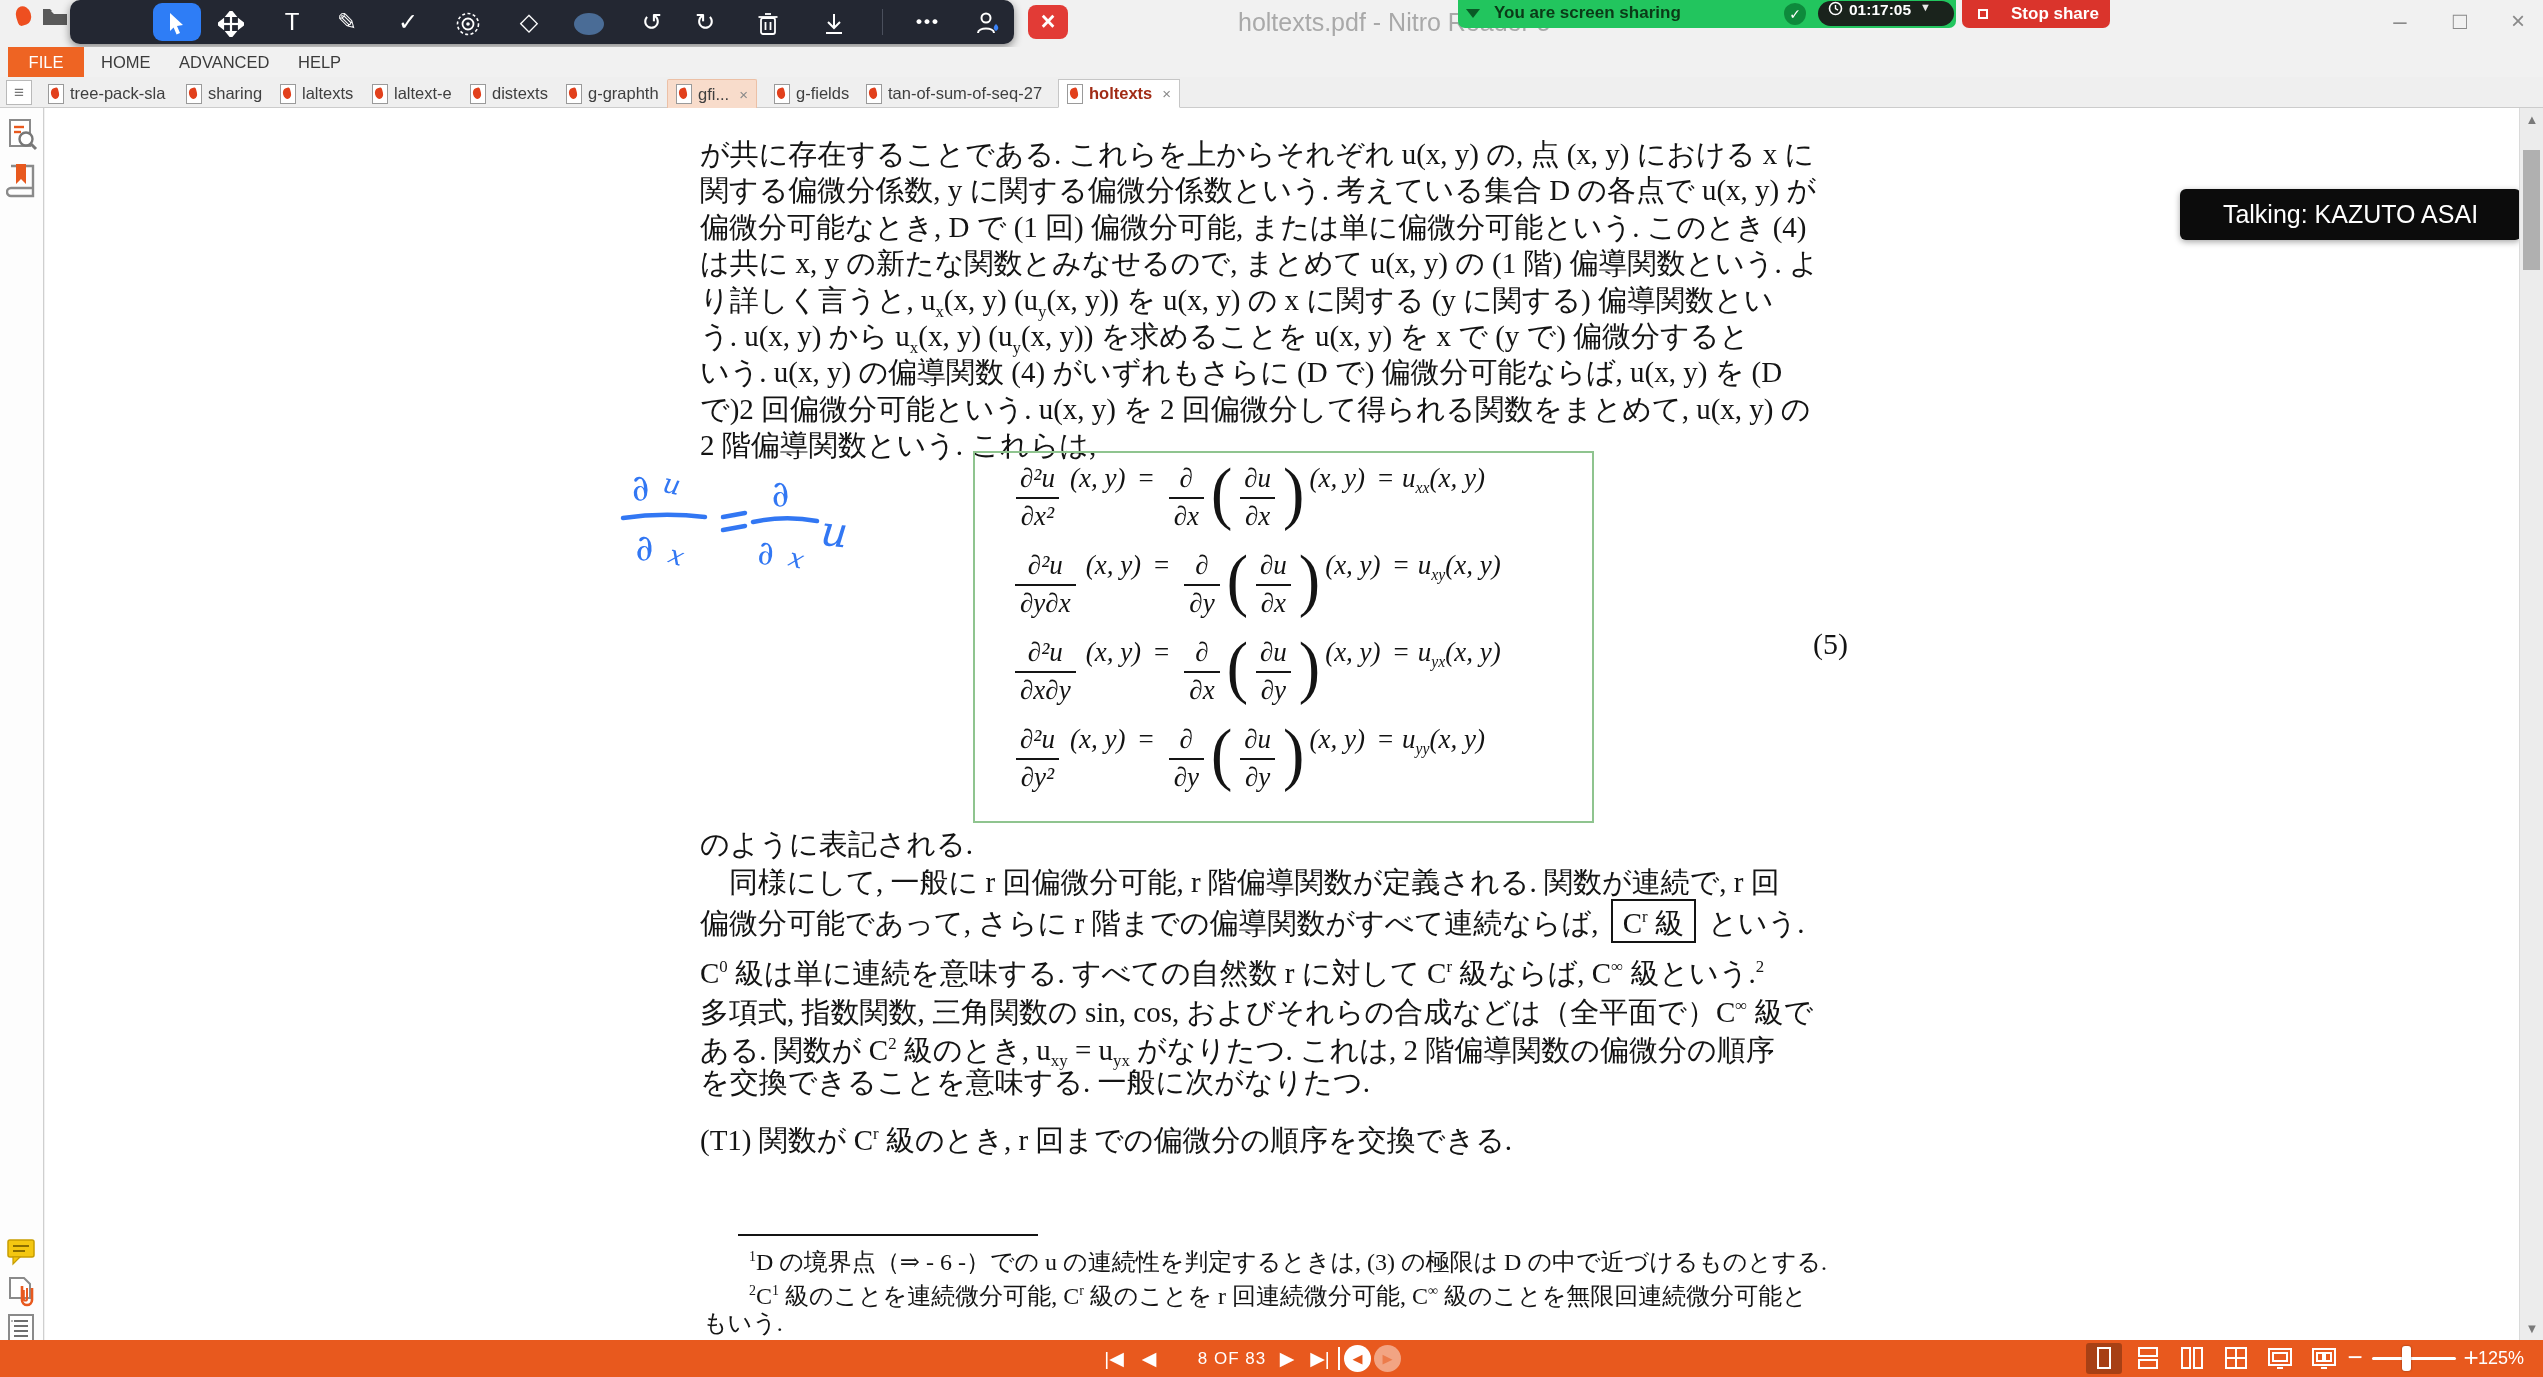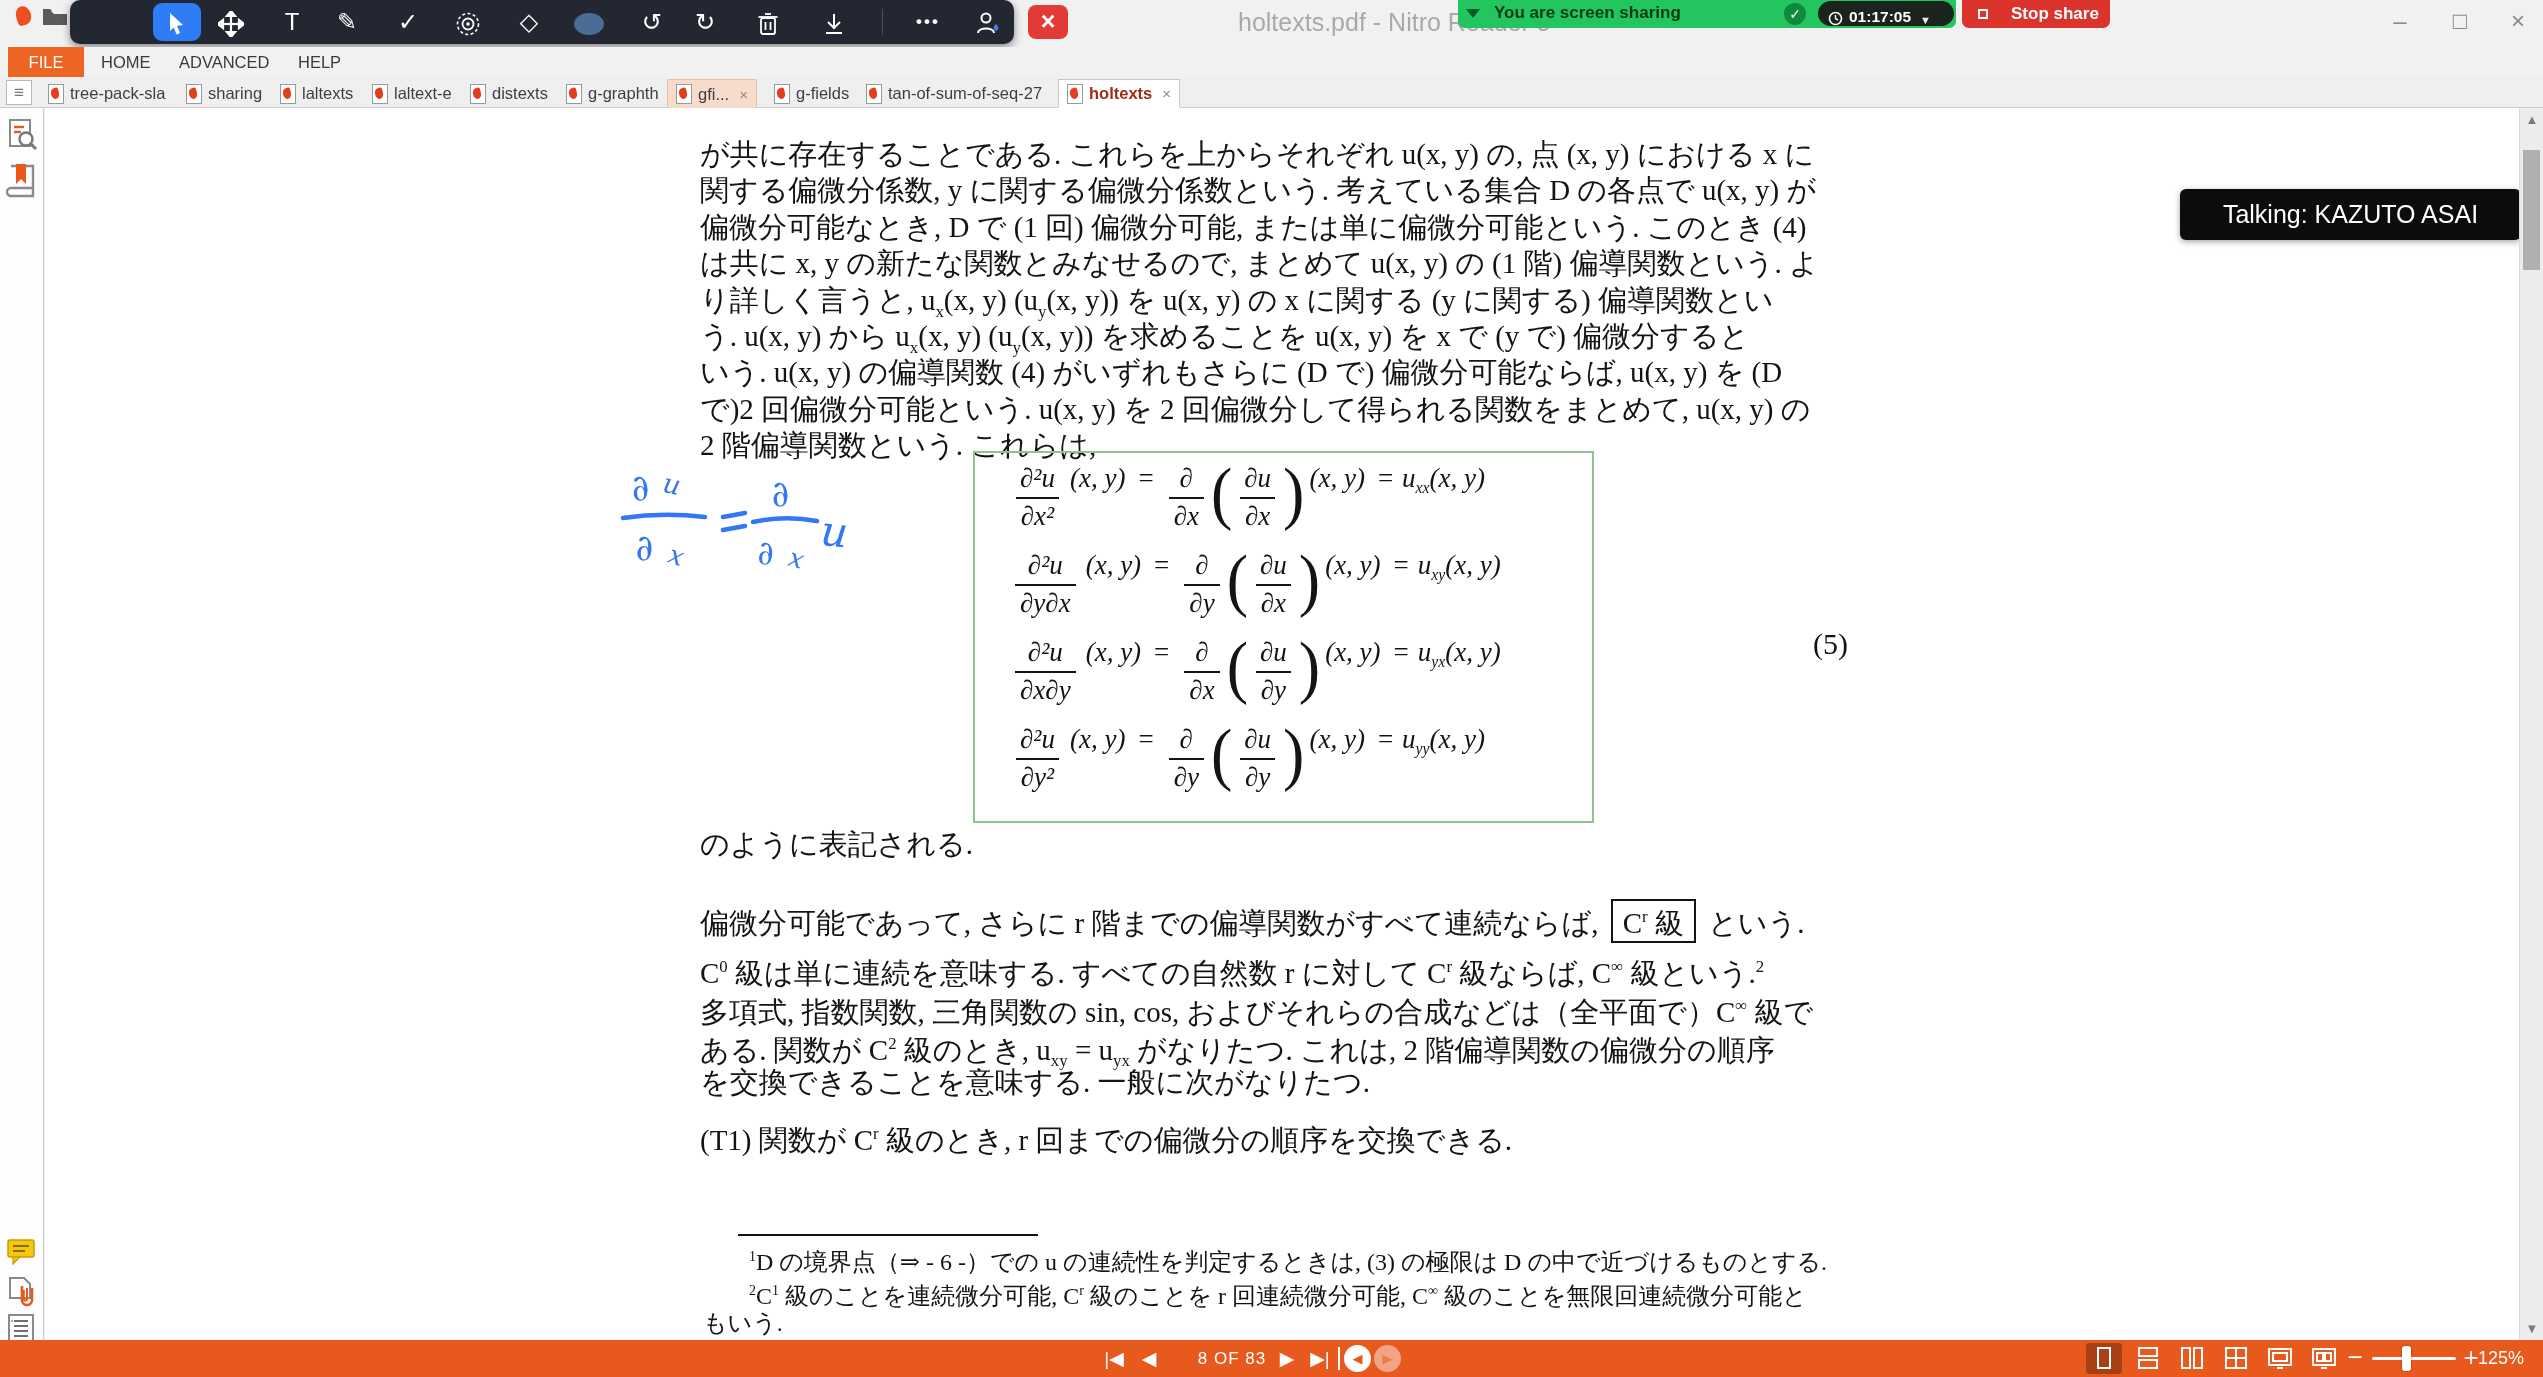--- a/index.html
+++ b/index.html
@@ -18,21 +18,21 @@
 
   
   .sharebar{position:absolute;left:1458px;top:0;width:498px;height:28px;background:#22c55e;
     border-radius:0 0 7px 7px;display:flex;align-items:center}
   .share-caret{position:absolute;left:8px;top:9px;width:0;height:0;
     border-left:7px solid transparent;border-right:7px solid transparent;border-top:9px solid #0a5a26}
   .share-msg{position:absolute;left:36px;top:3px;font-size:17px;font-weight:bold;color:#0b3a17;white-space:nowrap}
   .shield{position:absolute;left:326px;top:3px;width:22px;height:22px;border-radius:50% 50% 50% 50%/45% 45% 55% 55%;
     background:#0e8a3c;color:#fff;font-size:14px;font-weight:bold;text-align:center;line-height:22px}
   .timerpill{position:absolute;left:360px;top:1px;width:136px;height:25px;background:#1a231c;
-    border-radius:13px;display:flex;align-items:flex-end;color:#fff}
+    border-radius:13px;display:flex;align-items:flex-start;color:#fff}
   .timer-text{font-size:15.5px;font-weight:bold;margin-left:6px}
   .timer-caret{margin-left:9px;font-size:11px;color:#e8e8e8}
   .stopbtn{position:absolute;left:1962px;top:0;width:148px;height:28px;background:#da342c;
     border-radius:0 0 7px 7px;color:#fff;display:flex;align-items:center}
   .stop-square{width:10px;height:10px;border:2px solid #fff;margin-left:16px}
   .stop-label{font-size:17px;font-weight:bold;margin-left:23px}
 
   
   .anno-toolbar{position:absolute;left:70px;top:0;width:944px;height:44px;background:#232732;
     border-radius:10px;box-shadow:0 3px 8px rgba(0,0,0,.45)}
@@ -435,20 +435,21 @@
       </g>
       <g stroke="#3277f3" stroke-width="4.5" stroke-linecap="round" fill="none">
         <path d="M18 58 Q 58 52 100 57"></path>
         <path d="M118 57 l22 -4"></path>
         <path d="M118 70 l22 -4"></path>
         <path d="M148 62 Q 180 55 212 61"></path>
       </g>
     </svg>
 
     <div class="pline2" style="top:717px">のように表記される.</div>
+    <div class="pline2" style="top:755px">　同様にして, 一般に r 回偏微分可能, r 階偏導関数が定義される. 関数が連続で, r 回</div>
     <div class="pline2" style="top:791px">偏微分可能であって, さらに r 階までの偏導関数がすべて連続ならば, <span class="cbox">C<sup>r</sup> 級</span> という.</div>
     <div class="pline2" style="top:840px">C<sup>0</sup> 級は単に連続を意味する. すべての自然数 r に対して C<sup>r</sup> 級ならば, C<sup>∞</sup> 級という.<sup>2</sup></div>
     <div class="pline2" style="top:879px">多項式, 指数関数, 三角関数の sin, cos, およびそれらの合成などは（全平面で）C<sup>∞</sup> 級で</div>
     <div class="pline2" style="top:917px">ある. 関数が C<sup>2</sup> 級のとき, u<sub>xy</sub> = u<sub>yx</sub> がなりたつ. これは, 2 階偏導関数の偏微分の順序</div>
     <div class="pline2" style="top:955px">を交換できることを意味する. 一般に次がなりたつ.</div>
     <div class="pline2" style="top:1007px">(T1) 関数が C<sup>r</sup> 級のとき, r 回までの偏微分の順序を交換できる.</div>
 
     <div class="footrule"></div>
     <div class="fnote" style="top:1134px;padding-left:46px"><sup>1</sup>D の境界点（⇒ - 6 -）での u の連続性を判定するときは, (3) の極限は D の中で近づけるものとする.</div>
     <div class="fnote" style="top:1168px;padding-left:46px"><sup>2</sup>C<sup>1</sup> 級のことを連続微分可能, C<sup>r</sup> 級のことを r 回連続微分可能, C<sup>∞</sup> 級のことを無限回連続微分可能と</div>

